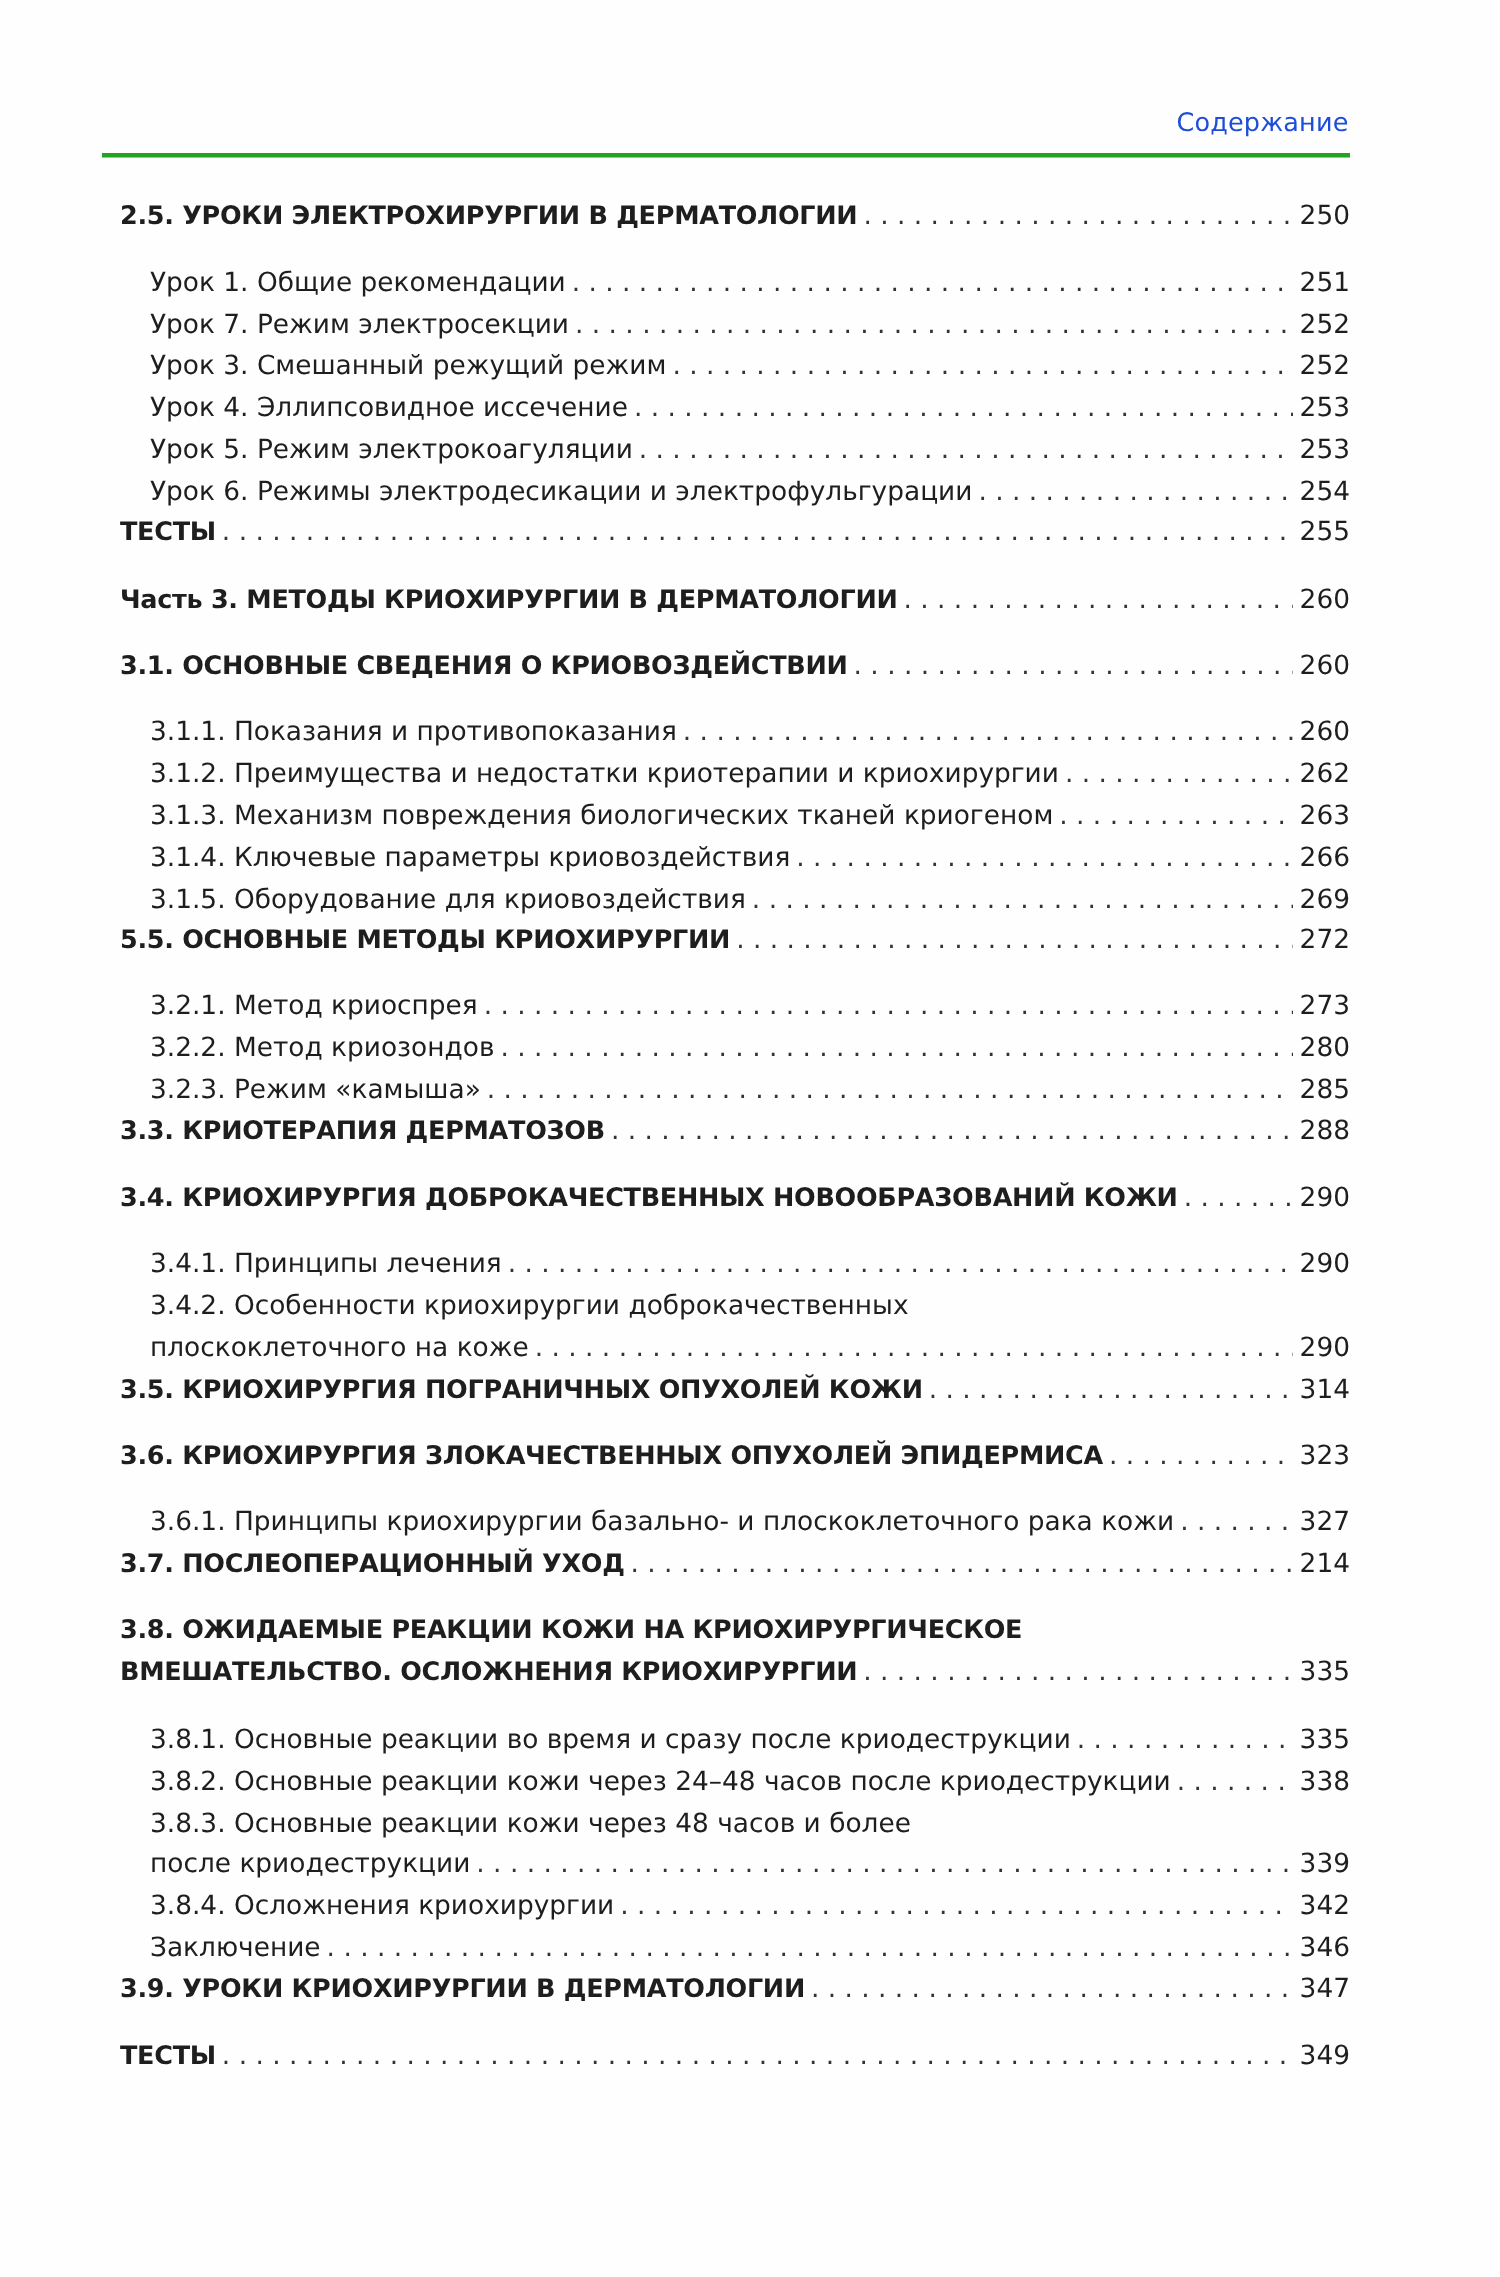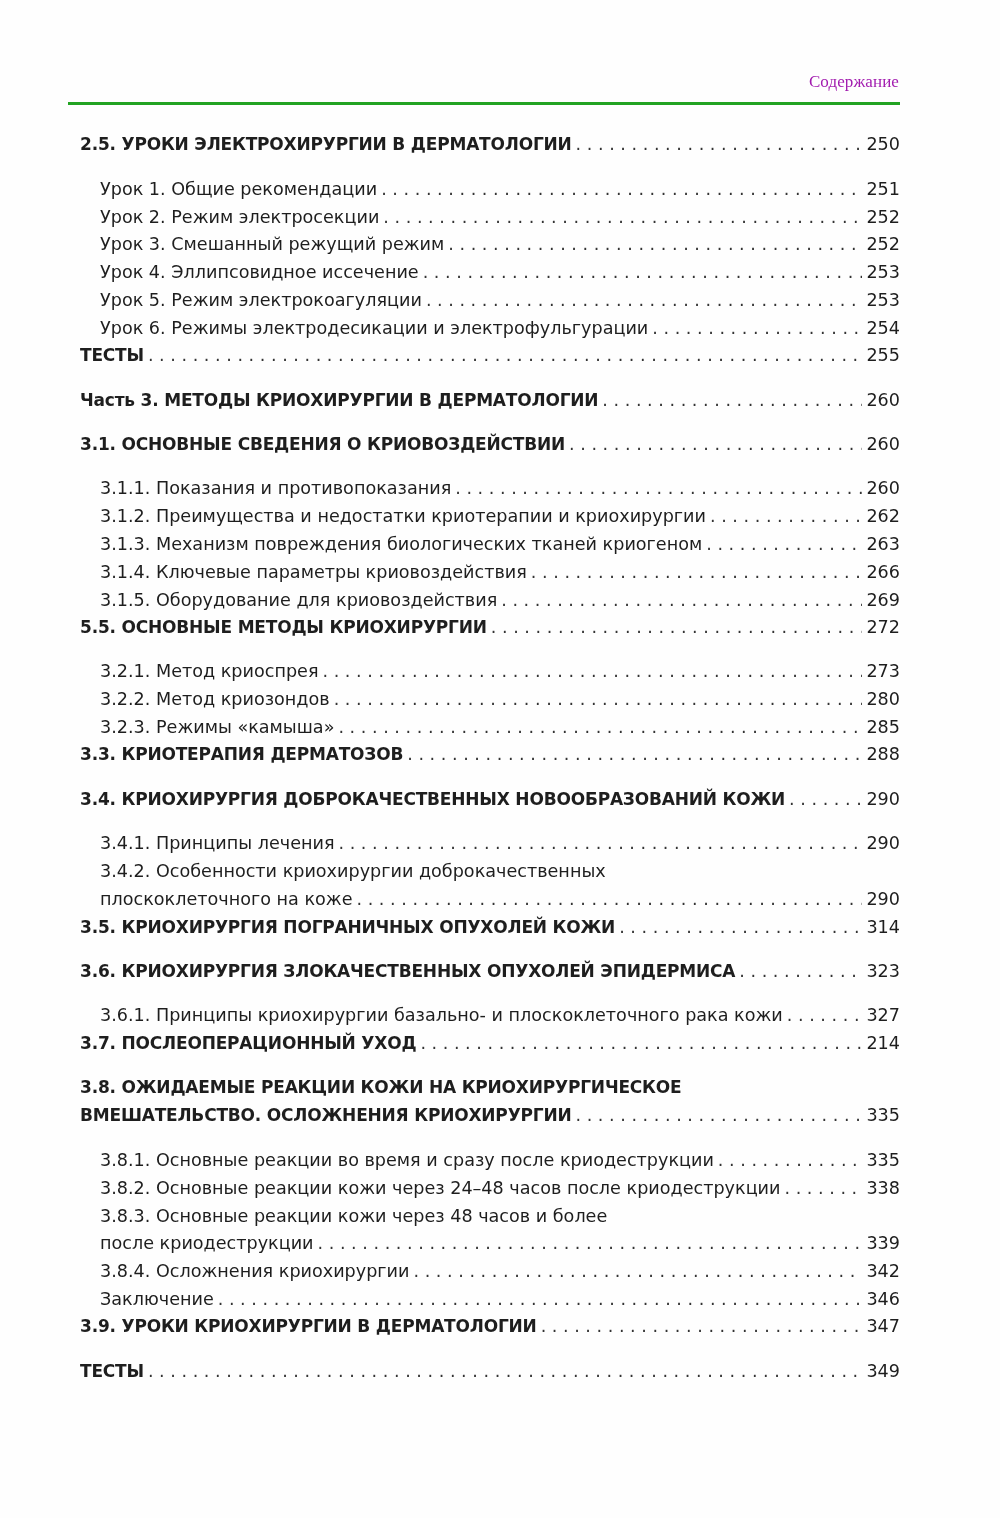--- a/index.html
+++ b/index.html
@@ -10,23 +10,22 @@
       position: relative;
       font-family: "DejaVu Sans", "Liberation Sans", sans-serif;
       color: #1e1e1e;
       overflow: hidden;
     }
     .header-title {
       position: absolute;
       right: 101px;
       top: 72px;
       font-size: 17px;
-      color: #a21caf;
+      color: #1d4ed8;
       letter-spacing: 0.1px;
-      font-family: Liberation Serif, serif;
     }
     .header-rule {
       position: absolute;
       left: 68px;
       width: 832px;
       top: 102px;
       height: 3px;
       background: #22a322;
     }
     .toc {
@@ -72,21 +71,21 @@
       <span class="title">2.5. УРОКИ ЭЛЕКТРОХИРУРГИИ В ДЕРМАТОЛОГИИ</span>
       <span class="leader"></span>
       <span class="page">250</span>
     </div>
   <div class="row sub" style="top:35px">
       <span class="title">Урок 1. Общие рекомендации</span>
       <span class="leader"></span>
       <span class="page">251</span>
     </div>
   <div class="row sub" style="top:63px">
-      <span class="title">Урок 2. Режим электросекции</span>
+      <span class="title">Урок 7. Режим электросекции</span>
       <span class="leader"></span>
       <span class="page">252</span>
     </div>
   <div class="row sub" style="top:90px">
       <span class="title">Урок 3. Смешанный режущий режим</span>
       <span class="leader"></span>
       <span class="page">252</span>
     </div>
   <div class="row sub" style="top:118px">
       <span class="title">Урок 4. Эллипсовидное иссечение</span>
@@ -152,21 +151,21 @@
       <span class="title">3.2.1. Метод криоспрея</span>
       <span class="leader"></span>
       <span class="page">273</span>
     </div>
   <div class="row sub" style="top:545px">
       <span class="title">3.2.2. Метод криозондов</span>
       <span class="leader"></span>
       <span class="page">280</span>
     </div>
   <div class="row sub" style="top:573px">
-      <span class="title">3.2.3. Режимы «камыша»</span>
+      <span class="title">3.2.3. Режим «камыша»</span>
       <span class="leader"></span>
       <span class="page">285</span>
     </div>
   <div class="row bold" style="top:610px">
       <span class="title">3.3. КРИОТЕРАПИЯ ДЕРМАТОЗОВ</span>
       <span class="leader"></span>
       <span class="page">288</span>
     </div>
   <div class="row bold" style="top:655px">
       <span class="title">3.4. КРИОХИРУРГИЯ ДОБРОКАЧЕСТВЕННЫХ НОВООБРАЗОВАНИЙ КОЖИ</span>

